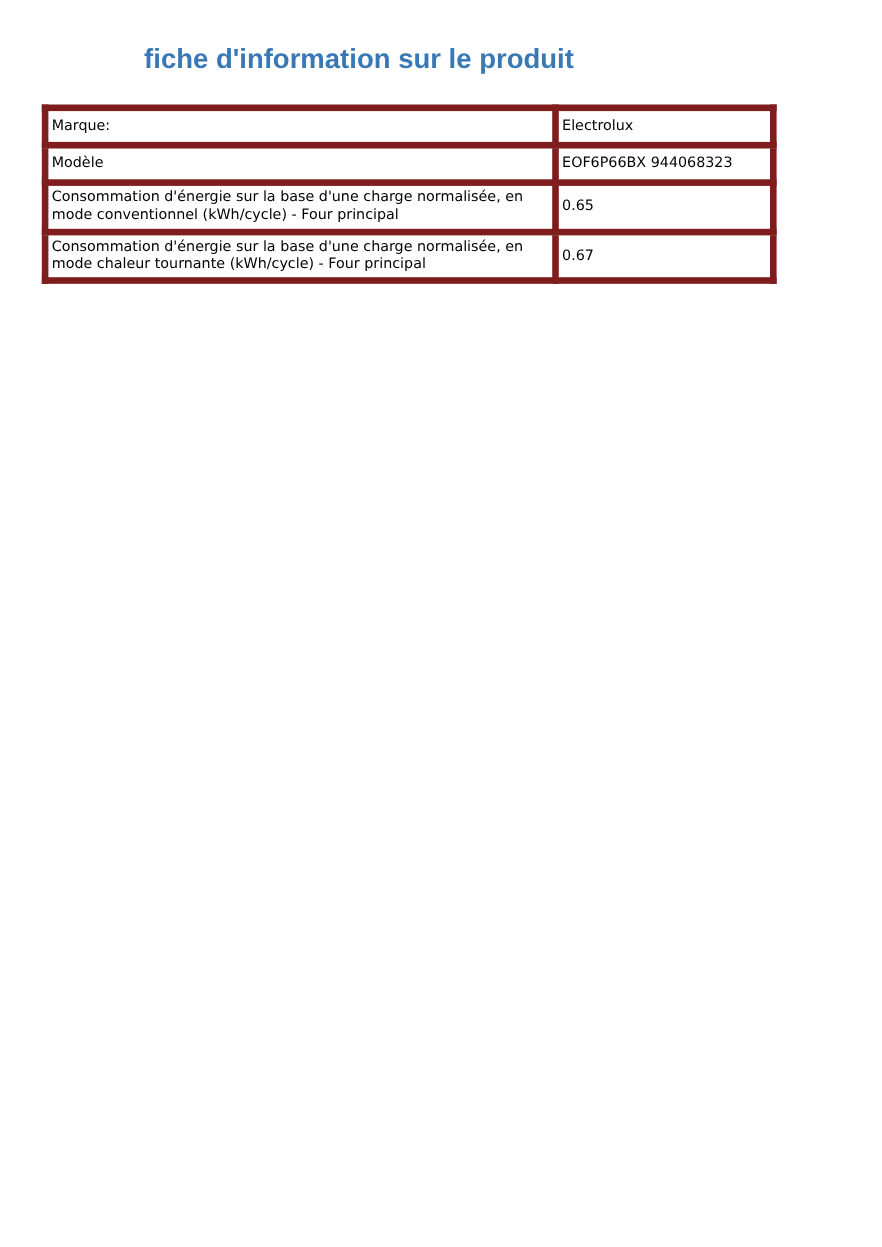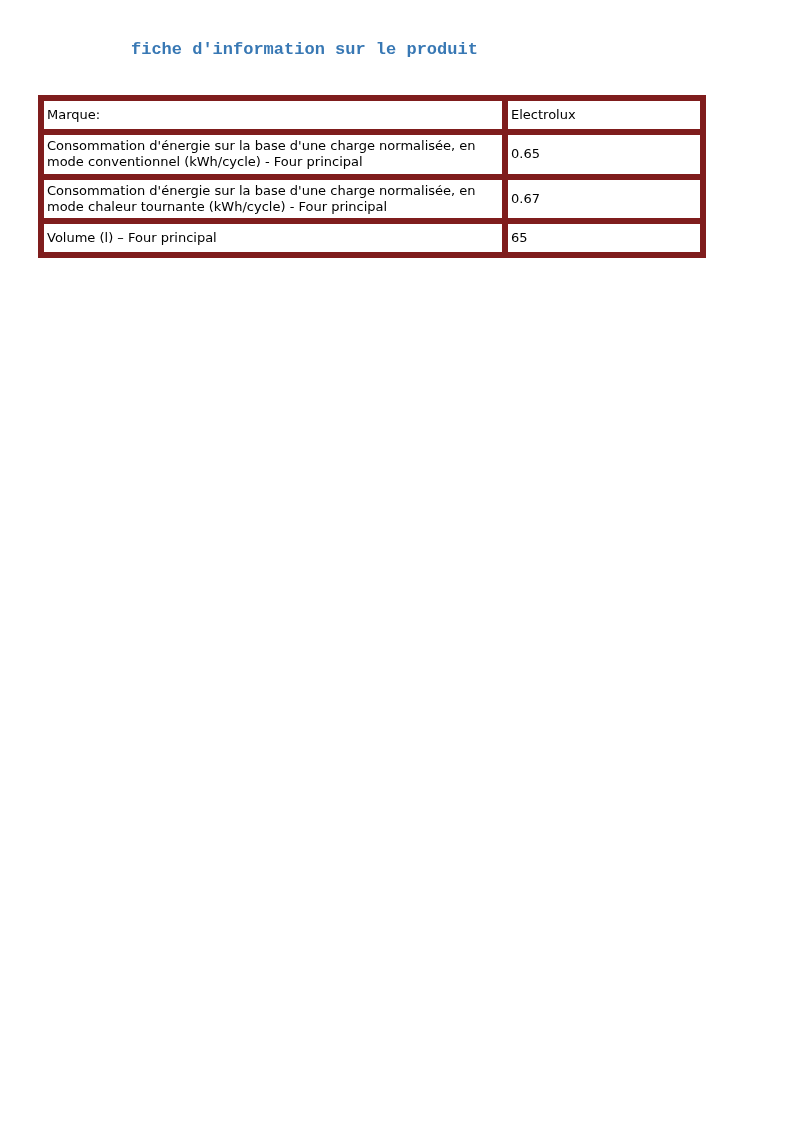--- a/index.html
+++ b/index.html
@@ -12,24 +12,24 @@
     background: #ffffff;
     position: relative;
     font-family: "DejaVu Sans", "Liberation Sans", sans-serif;
     color: #000000;
   }
   .page-title {
     position: absolute;
     left: 131px;
     top: 40px;
     margin: 0;
-    font-size: 17px;
+    font-size: 25px;
     font-weight: bold;
     letter-spacing: 0px;
-    font-family: Liberation Mono, monospace;
+    font-family: Liberation Sans, sans-serif;
   }
   .info-table {
     position: absolute;
     left: 38px;
     top: 95px;
     width: 638px;
     border-collapse: collapse;
     table-layout: fixed;
     font-size: 13px;
     line-height: 1.25;
@@ -55,27 +55,27 @@
 
   <h1 class="page-title" style="color: rgb(56, 120, 180);">fiche d'information sur le produit</h1>
 
   <table class="info-table">
     <tbody>
       <tr>
         <td class="label-cell">Marque:</td>
         <td class="value-cell">Electrolux</td>
       </tr>
       <tr>
+        <td class="label-cell">Modèle</td>
+        <td class="value-cell">EOF6P66BX 944068323</td>
+      </tr>
+      <tr>
         <td class="label-cell">Consommation d'énergie sur la base d'une charge normalisée, en mode conventionnel (kWh/cycle) - Four principal</td>
         <td class="value-cell">0.65</td>
       </tr>
       <tr>
         <td class="label-cell">Consommation d'énergie sur la base d'une charge normalisée, en mode chaleur tournante (kWh/cycle) - Four principal</td>
         <td class="value-cell">0.67</td>
       </tr>
-      <tr>
-        <td class="label-cell">Volume (l) – Four principal</td>
-        <td class="value-cell">65</td>
-      </tr>
     </tbody>
   </table>
 
 </div>
 
 </body></html>

